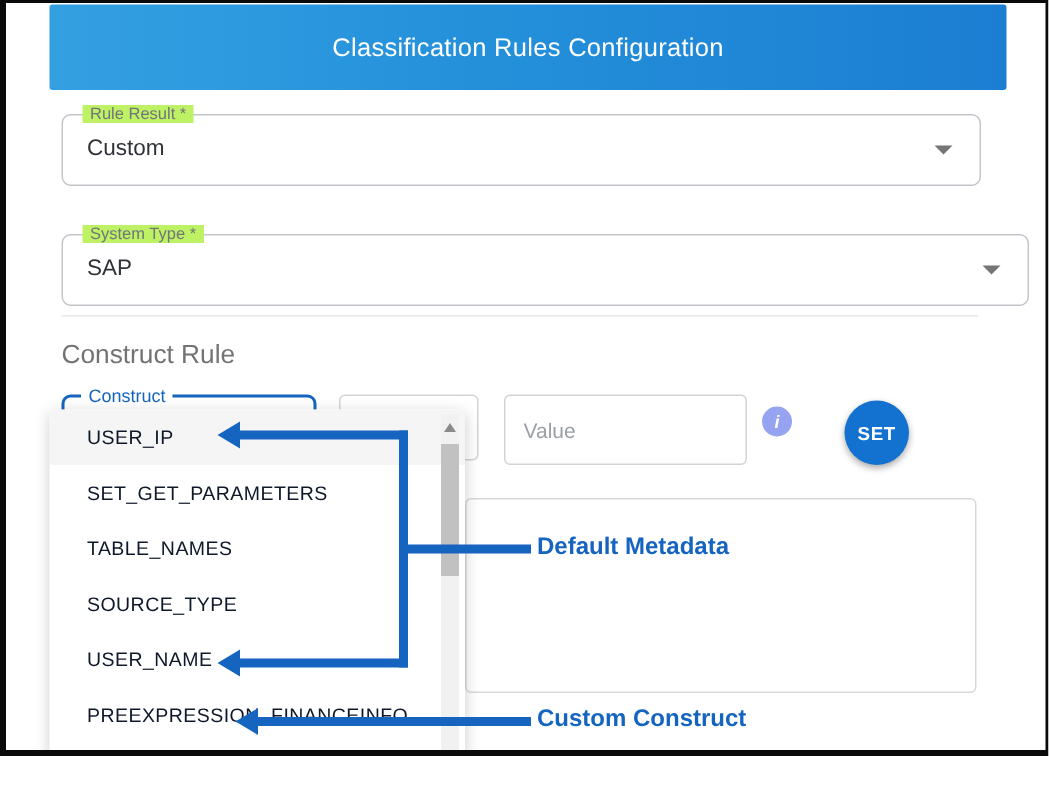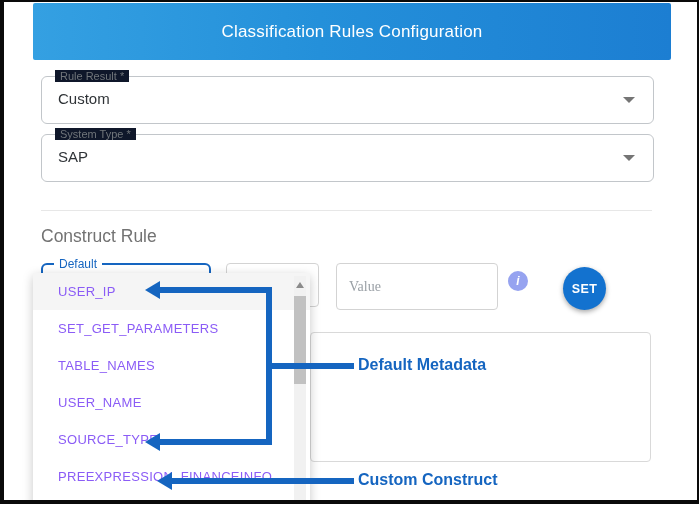--- a/index.html
+++ b/index.html
@@ -8,46 +8,46 @@
   .abs{position:absolute;}
 
   
   .hdr{left:29px;top:1px;width:638px;height:57px;border-radius:2px;
        background:linear-gradient(90deg,#34a0e2 0%,#2490da 45%,#1c7ed2 100%);
        display:flex;align-items:center;justify-content:center;}
   .hdr-title{color:#fff;font-size:17px;letter-spacing:.2px;}
 
   
   .ofield{left:37px;width:611px;height:46px;border:1px solid #c2c6ca;border-radius:6px;background:#fff;}
-  .ofield .lbl{position:absolute;top:-7px;left:13px;background:#0f172a;padding:0 5px;font-size:11px;color:#70757a;white-space:nowrap;}
+  .ofield .lbl{position:absolute;top:-7px;left:13px;background:#bef264;padding:0 5px;font-size:11px;color:#70757a;white-space:nowrap;}
   .ofield .val{position:absolute;left:16px;top:13px;font-size:15px;color:#2f3337;}
   .caret{position:absolute;right:18px;top:20px;width:0;height:0;border-left:6px solid transparent;border-right:6px solid transparent;border-top:6px solid #757575;}
 
   .divider{left:37px;top:208px;width:611px;height:1px;background:#e7e7e7;}
   .section-title{left:37px;top:224px;font-size:17.5px;color:#737373;}
 
   
   .meta-select{left:37px;top:261px;width:170px;height:44px;border:2px solid #1565c0;border-radius:6px;background:#fff;box-sizing:border-box;}
   .meta-select .lbl{position:absolute;top:-8px;left:11px;background:#fff;padding:0 5px;font-size:12px;color:#1565c0;}
   .mid-select{left:222px;top:261px;width:93px;height:44px;border:1px solid #d3d3d3;border-radius:4px;background:#fff;box-sizing:border-box;}
   .value-input{left:332px;top:261px;width:162px;height:47px;border:1px solid #d3d3d3;border-radius:4px;box-sizing:border-box;
-               font-family:Liberation Serif, serif;font-size:14px;color:#3c4043;padding:8px 12px;outline:none;}
+               font-family:Liberation Sans, sans-serif;font-size:14px;color:#3c4043;padding:8px 12px;outline:none;}
   .value-input::placeholder{color:#9aa0a6;}
   .info-btn{left:504px;top:269px;width:20px;height:20px;border-radius:50%;background:#96a3f0;color:#fff;
             display:flex;align-items:center;justify-content:center;font-size:12px;font-weight:bold;font-style:italic;}
   .set-btn{left:547px;top:265px;width:43px;height:43px;border-radius:50%;background:#1372cf;color:#fff;border:none;
            display:flex;align-items:center;justify-content:center;font-size:12.5px;font-weight:bold;letter-spacing:.4px;
            box-shadow:0 2px 5px rgba(0,0,0,.35);font-family:"Liberation Sans",sans-serif;margin-left:12px;}
 
   
   .expr-panel{left:306px;top:330px;width:339px;height:128px;border:1px solid #d9d9d9;border-radius:4px;background:#fff;}
 
   
   .dd{left:29px;top:271px;width:277px;height:250px;background:#fff;box-shadow:0 3px 10px rgba(0,0,0,.22);overflow:hidden;}
-  .dd .item{height:37px;display:flex;align-items:center;padding-left:25px;font-size:13px;color:#8b5cf6;letter-spacing:.3px;white-space:nowrap;}
+  .dd .item{height:37px;display:flex;align-items:center;padding-left:25px;font-size:13px;color:#0f172a;letter-spacing:.3px;white-space:nowrap;}
   .dd .item.hl{background:#f5f5f5;}
   .sbar{position:absolute;right:4px;top:3px;width:12px;height:244px;background:#f1f1f1;}
   .sbar .up,.sbar .dn{position:absolute;left:2px;width:0;height:0;border-left:4px solid transparent;border-right:4px solid transparent;}
   .sbar .up{top:6px;border-bottom:6px solid #8a8a8a;}
   .sbar .dn{bottom:6px;border-top:6px solid #8a8a8a;}
   .sbar .thumb{position:absolute;left:0;top:20px;width:12px;height:88px;background:#c1c1c1;}
 
   
   .line{background:#1565c0;}
   .head{width:0;height:0;border-top:9px solid transparent;border-bottom:9px solid transparent;border-right:15px solid #1565c0;}
@@ -61,48 +61,48 @@
   <div class="abs hdr">
     <span class="hdr-title">Classification Rules Configuration</span>
   </div>
 
   <div class="abs ofield" style="top:74px;">
     <span class="lbl">Rule Result *</span>
     <span class="val">Custom</span>
     <span class="caret"></span>
   </div>
 
-  <div class="abs ofield" style="top:132px;">
+  <div class="abs ofield" style="top:154px;padding-left:32px;">
     <span class="lbl">System Type *</span>
     <span class="val">SAP</span>
     <span class="caret"></span>
   </div>
 
   <div class="abs divider"></div>
   <div class="abs section-title">Construct Rule</div>
 
   <div class="abs meta-select">
-    <span class="lbl">Default</span>
+    <span class="lbl">Construct</span>
   </div>
   <div class="abs mid-select"></div>
   <input class="abs value-input" placeholder="Value" style="">
   <div class="abs info-btn">
     <span>i</span>
   </div>
   <button class="abs set-btn">SET</button>
 
   <div class="abs expr-panel"></div>
 
   <div class="abs dd">
     <div>
         <div class="item hl">USER_IP</div>
         <div class="item">SET_GET_PARAMETERS</div>
         <div class="item">TABLE_NAMES</div>
+        <div class="item">SOURCE_TYPE</div>
         <div class="item">USER_NAME</div>
-        <div class="item">SOURCE_TYPE</div>
         <div class="item">PREEXPRESSION_FINANCEINFO</div>
       </div>
     <div class="sbar">
       <div class="up"></div>
       <div class="thumb"></div>
       <div class="dn"></div>
     </div>
   </div>
 
   <div class="abs line" style="left:155px;top:285px;width:113px;height:6px;"></div>

